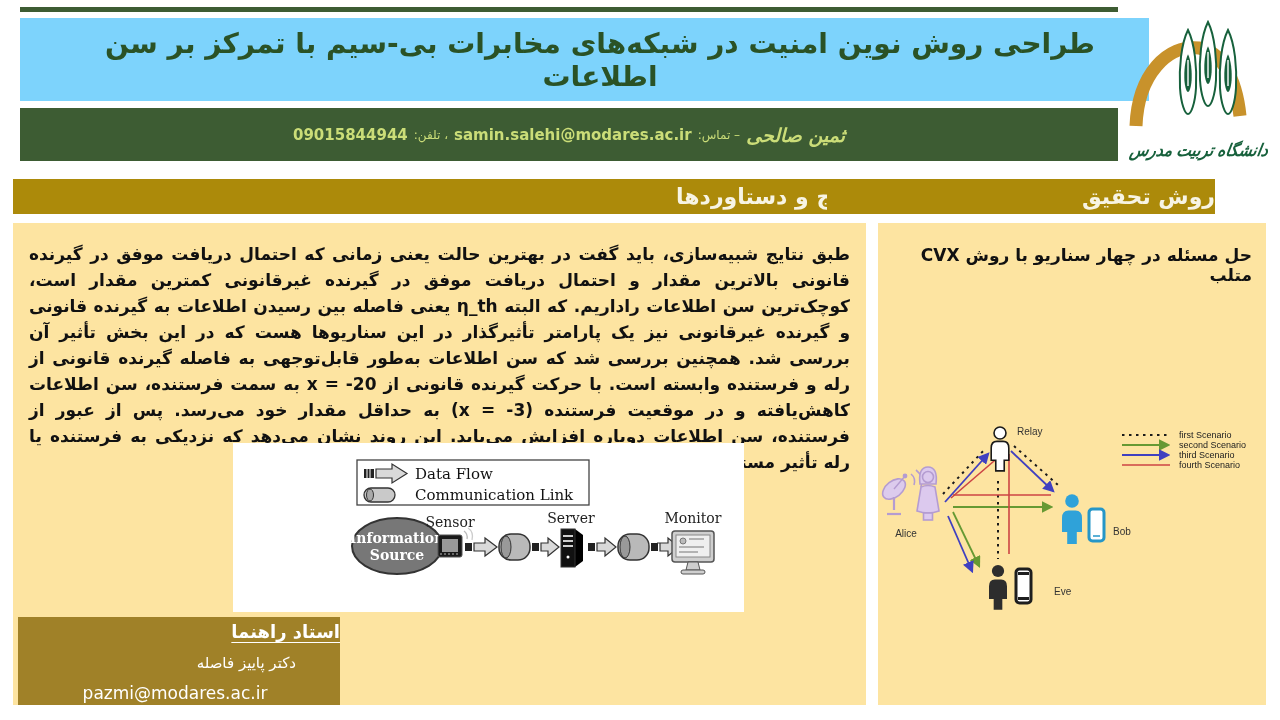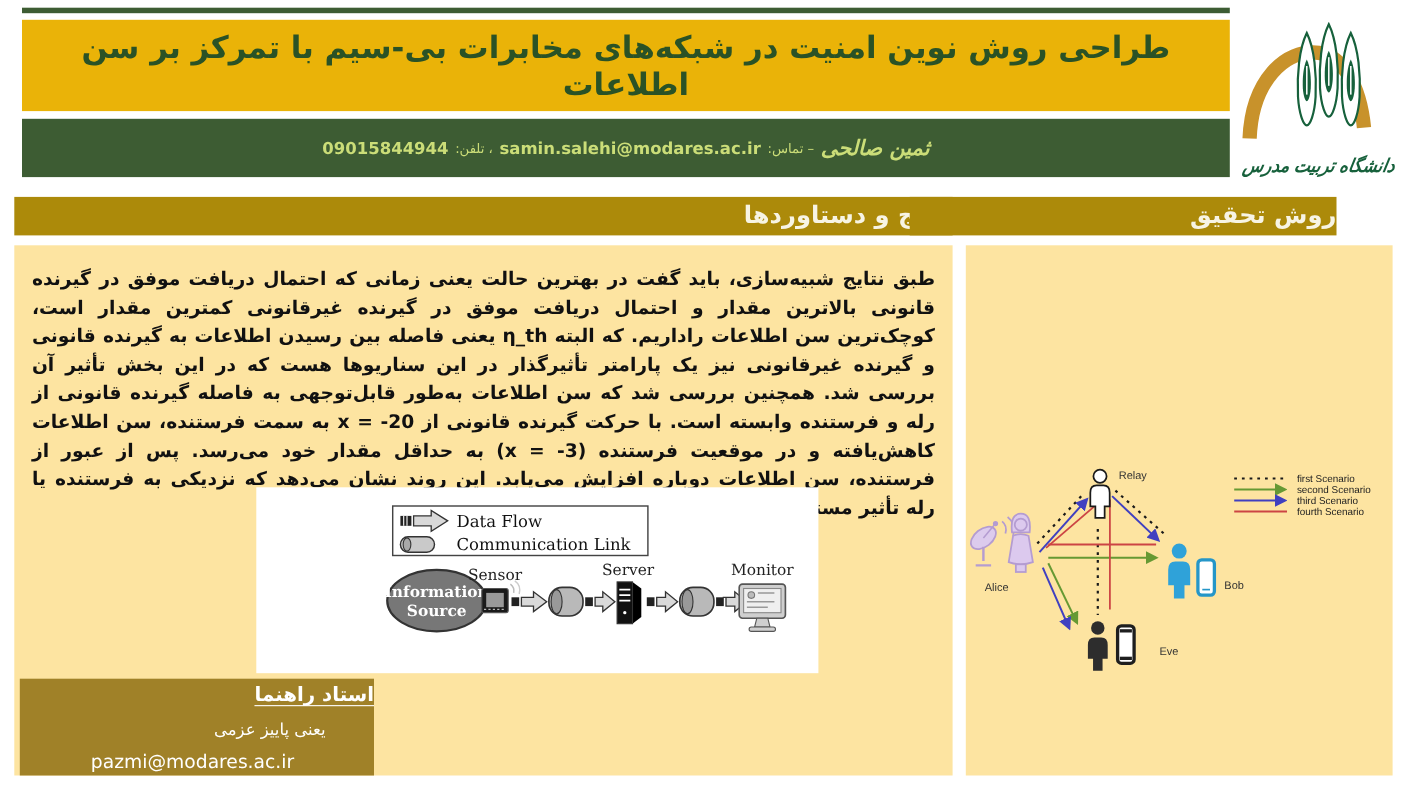--- a/index.html
+++ b/index.html
@@ -1,21 +1,21 @@
 <!DOCTYPE html>
 <html lang="fa"><head>
 <meta charset="utf-8">
 <style>
   html,body{margin:0;padding:0;background:#fff;}
   #page{position:relative;width:1280px;height:720px;background:#fff;overflow:hidden;
         font-family:"DejaVu Sans","Liberation Sans",sans-serif;}
 
   
   .accent-line{position:absolute;left:20px;top:7px;width:1098px;height:5px;background:#3d5c33;}
-  .title-banner{position:absolute;left:20px;top:18px;width:1098px;height:83px;background:#eab308;}
+  .title-banner{position:absolute;left:20px;top:18px;width:1098px;height:83px;background:#7dd3fc;padding-left:31px;}
   .title-banner h1{margin:0;padding-top:9px;text-align:center;direction:rtl;
         font-size:28px;font-weight:bold;color:#2a5226;letter-spacing:0;}
   .author-banner{position:absolute;left:20px;top:108px;width:1098px;height:53px;background:#3d5c33;
         display:flex;flex-direction:row;justify-content:center;align-items:center;direction:rtl;
         color:#cbdd78;gap:6px;}
   .author-banner .a-name{font-size:19px;font-weight:bold;font-style:italic;}
   .author-banner .a-small{font-size:12px;}
   .author-banner .a-mid{font-size:15px;font-weight:bold;direction:ltr;unicode-bidi:embed;}
   .logo{position:absolute;left:1124px;top:4px;width:148px;height:166px;}
 
@@ -172,26 +172,27 @@
           <line x1="399" y1="104" x2="424" y2="104" stroke="#999" stroke-width="1.4"></line>
           <line x1="399" y1="109" x2="418" y2="109" stroke="#999" stroke-width="1.4"></line>
           <polygon points="408,119 418,119 420,127 406,127" fill="#cfcfcf" stroke="#555"></polygon>
           <rect x="401" y="127" width="24" height="4" rx="2" fill="#cfcfcf" stroke="#555"></rect>
         </g>
       </svg>
     </div>
 
     <div class="supervisor">
       <div class="sup-head">استاد راهنما</div>
-      <div class="sup-name">یعنی پاییز عزمی</div>
+      <div class="sup-name">دکتر پاییز فاصله</div>
       <div class="sup-email">pazmi@modares.ac.ir</div>
     </div>
   </section>
 
   <section class="panel right">
+    <p class="method-text">حل مسئله در چهار سناریو با روش CVX متلب</p>
 
     <svg class="net" viewBox="0 0 388 482" width="388" height="482">
       <defs>
         <g id="person">
           <circle cx="0" cy="0" r="6.8"></circle>
           <path d="M -10 31 L -10 17 Q -10 9.5 -3.5 9.5 L 3.5 9.5 Q 10 9.5 10 17 L 10 31 L 4.8 31 L 4.8 43 L -4.8 43 L -4.8 31 Z"></path>
         </g>
         <marker id="mgreen" viewBox="0 0 10 10" refX="8" refY="5" markerWidth="6.5" markerHeight="6.5" orient="auto-start-reverse">
           <path d="M0,0 L10,5 L0,10 z" fill="#669933"></path>
         </marker>

